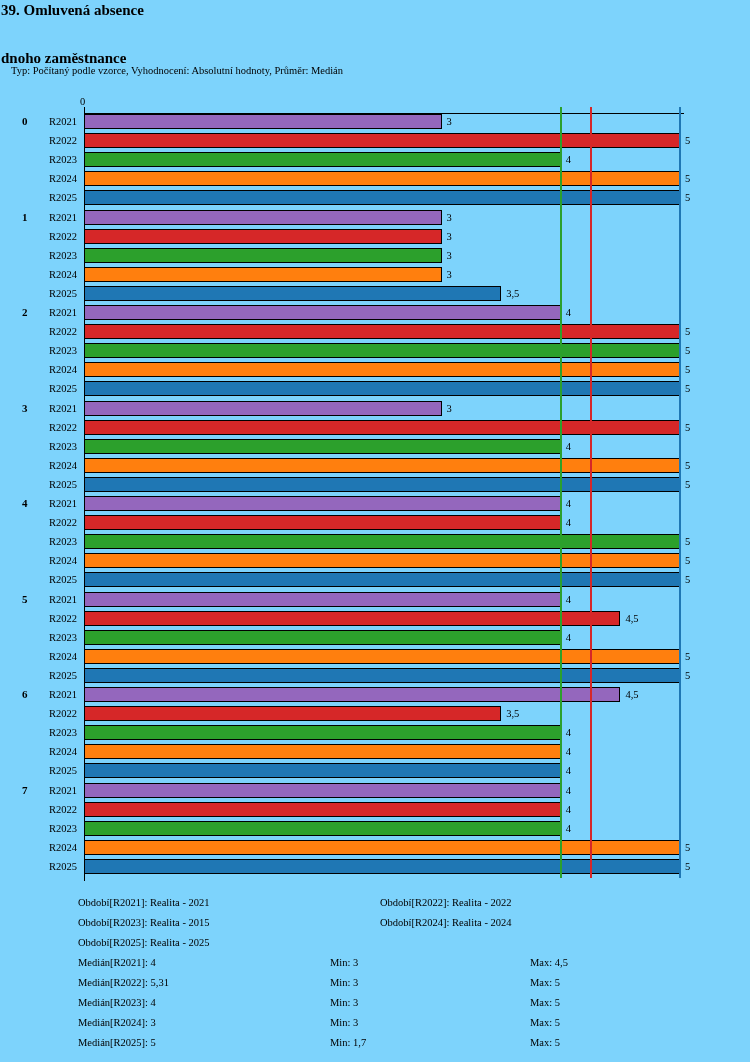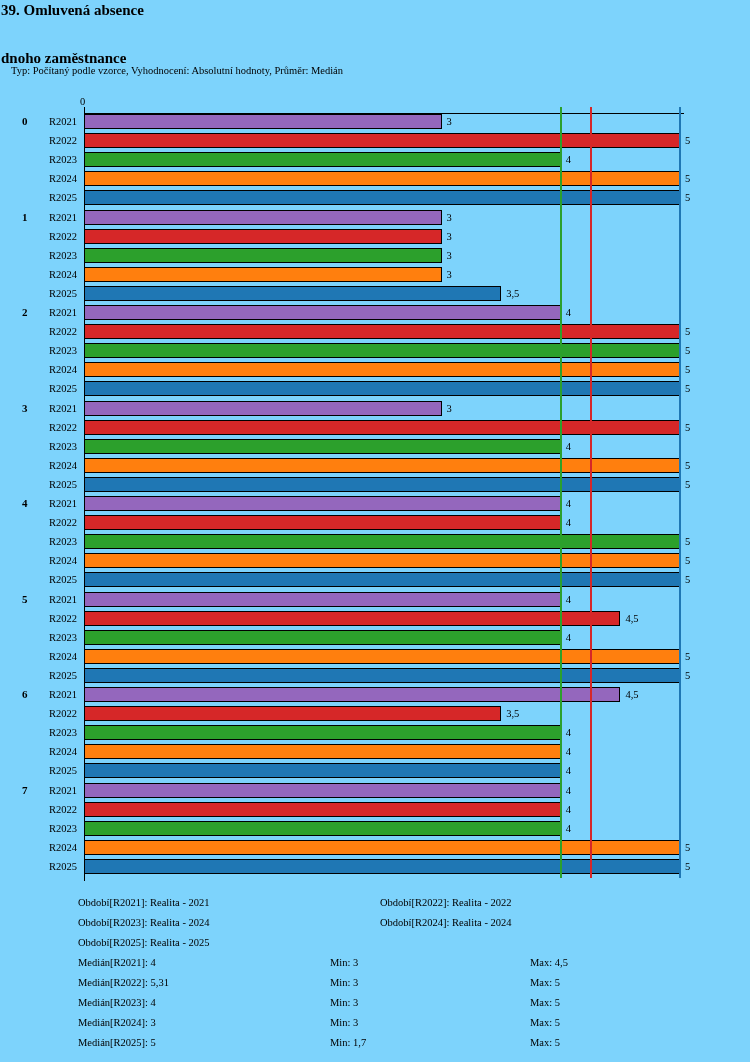--- a/index.html
+++ b/index.html
@@ -163,21 +163,21 @@
       <div class="abs bar-value" style="left:685px;top:858.9px;">5</div>
       <div class="abs median-line" style="left:559.8px;top:107px;height:771px;background:#9467bd;"></div>
       <div class="abs median-line" style="left:589.6px;top:107px;height:771px;background:#d62728;"></div>
       <div class="abs median-line" style="left:559.8px;top:107px;height:771px;background:#2ca02c;"></div>
       <div class="abs median-line" style="left:679px;top:107px;height:771px;background:#ff7f0e;"></div>
       <div class="abs median-line" style="left:679px;top:107px;height:771px;background:#1f77b4;"></div>
     </div>
 
   <div class="abs footer-cell" style="left:78px;top:897px;text-align:center;">Období[R2021]: Realita - 2021</div>
   <div class="abs footer-cell" style="left:380px;top:897px;">Období[R2022]: Realita - 2022</div>
-  <div class="abs footer-cell" style="left:78px;top:917px;">Období[R2023]: Realita - 2024</div>
+  <div class="abs footer-cell" style="left:78px;top:917px;">Období[R2023]: Realita - 2015</div>
   <div class="abs footer-cell" style="left:380px;top:917px;text-align:center;">Období[R2024]: Realita - 2024</div>
   <div class="abs footer-cell" style="left:78px;top:937px;">Období[R2025]: Realita - 2025</div>
 
   <div class="abs footer-cell" style="left:78px;top:957px;">Medián[R2021]: 4</div>
   <div class="abs footer-cell" style="left:330px;top:957px;">Min: 3</div>
   <div class="abs footer-cell" style="left:530px;top:957px;">Max: 4,5</div>
 
   <div class="abs footer-cell" style="left:78px;top:977px;">Medián[R2022]: 5,31</div>
   <div class="abs footer-cell" style="left:330px;top:977px;">Min: 3</div>
   <div class="abs footer-cell" style="left:530px;top:977px;">Max: 5</div>

